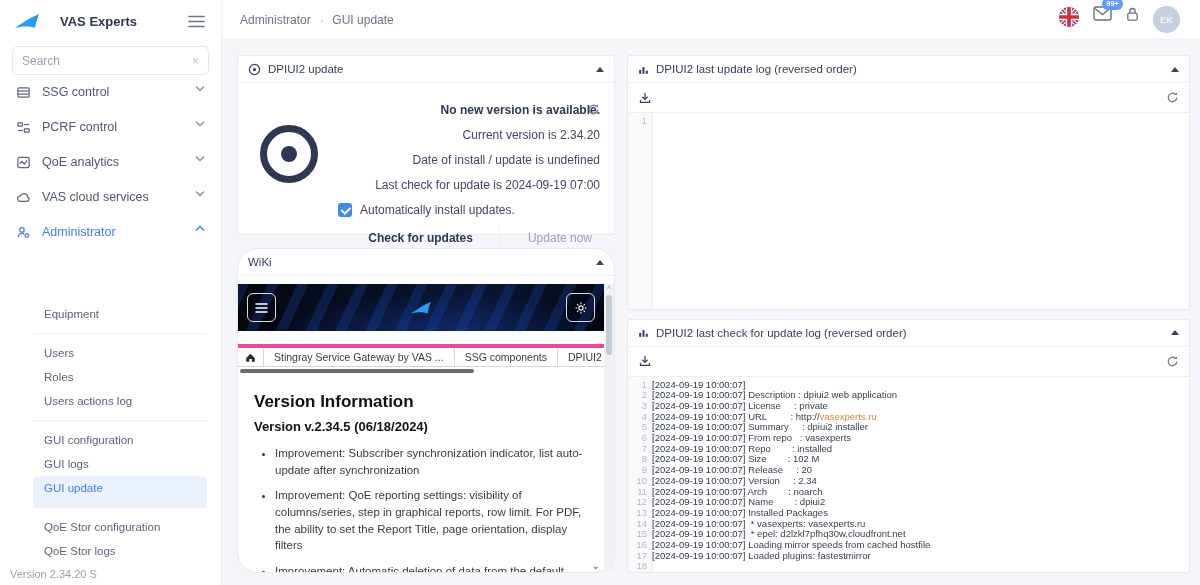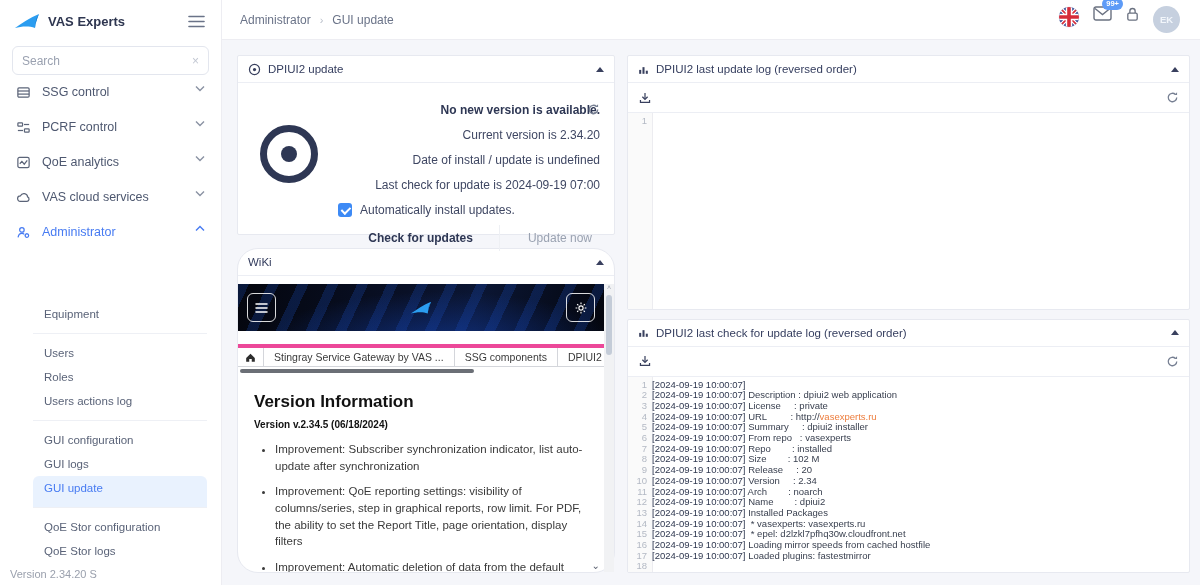--- a/index.html
+++ b/index.html
@@ -2,21 +2,21 @@
 <html><head>
 <meta charset="utf-8">
 <style>
   * { box-sizing: border-box; margin: 0; padding: 0; }
   html,body { width:1200px; height:585px; overflow:hidden; }
   body { font-family:"Liberation Sans",sans-serif; background:#fff; color:#3b4357; font-size:12px; }
   .app { display:flex; width:1200px; height:585px; }
 
   
   .sidebar { width:222px; min-width:222px; background:#fff; border-right:1px solid #ededf2; display:flex; flex-direction:column; height:100%; }
-  .brand-row { height:42px; min-height:42px; display:flex; align-items:center; padding:0 16px 0 14px; gap:8px; }
+  .brand-row { height:42px; min-height:42px; display:flex; align-items:center; padding:0 16px 0 14px; gap:20px; }
   .brand-name { font-weight:bold; font-size:13px; color:#2e3650; }
   .hamburger { margin-left:auto; cursor:pointer; display:flex; }
   .search-box { margin:4px 12px 10px; border:1px solid #e3e6ee; border-radius:6px; height:29px; display:flex; align-items:center; padding:0 9px; background:#fff; }
   .search-box input { border:none; outline:none; flex:1; font-size:12px; color:#5a6378; font-family:inherit; background:transparent; }
   .search-box input::placeholder { color:#9aa1b0; }
   .search-clear { color:#c2c7d2; font-size:12px; cursor:pointer; line-height:1; }
   .menu { padding:0 12px; }
   .menu-row { height:35px; display:flex; align-items:flex-start; gap:11px; font-size:12.5px; color:#4e5870; cursor:pointer; padding:0 4px; }
   .menu-row .mi { color:#5b6478; display:flex; }
   .menu-row .chev { margin-left:auto; color:#8a92a3; display:flex; }
@@ -75,21 +75,21 @@
        linear-gradient(100deg,#04060e 0%,#091026 45%,#0b1634 65%,#04060e 100%); }
   .banner-btn { width:29px; height:29px; border:1.5px solid rgba(255,255,255,.85); border-radius:6px; display:flex; align-items:center; justify-content:center; cursor:pointer; z-index:1; }
   .banner-logo { position:absolute; left:50%; top:50%; transform:translate(-50%,-50%); display:flex; }
   .wiki-tabs { display:flex; align-items:stretch; height:23px; margin-top:13px; border-top:4px solid #ec4899; border-bottom:1px solid #d4d6db; overflow:hidden; }
   .tab-home { width:26px; min-width:26px; display:flex; align-items:center; justify-content:center; border-right:1px solid #d4d6db; cursor:pointer; }
   .wiki-tab { display:flex; align-items:center; padding:0 10px; font-size:10.5px; color:#3a3a3a; border-right:1px solid #d4d6db; white-space:nowrap; overflow:hidden; cursor:pointer; }
   .wiki-hscroll { position:relative; height:5px; margin-top:2px; }
   .wiki-hscroll .thumb { position:absolute; left:2px; top:0; width:64%; height:4px; background:#6b6f76; border-radius:2px; cursor:pointer; }
   .wiki-article { padding:12px 14px 0 16px; color:#202122; }
   .wiki-article h1 { font-size:17px; font-weight:bold; color:#111; margin:6px 0 7px; }
-  .wiki-article h2 { font-size:10px; font-weight:bold; color:#111; margin:0 0 11px; }
+  .wiki-article h2 { font-size:13px; font-weight:bold; color:#111; margin:0 0 11px; }
   .wiki-article ul { padding-left:21px; }
   .wiki-article li { font-size:11.5px; color:#3a3a3a; line-height:1.45; margin-bottom:9px; }
   .abbr-dotted { border-bottom:1px dotted #666; }
   .wiki-scroll-v { position:absolute; right:0; top:8px; bottom:0; width:10px; background:#f1f2f4; }
   .wiki-scroll-v .vthumb { position:absolute; top:11px; left:2px; width:6px; height:60px; background:#c4ccd8; border-radius:3px; cursor:pointer; }
   .wiki-scroll-v .varrow { position:absolute; top:0; left:0; right:0; text-align:center; font-size:7px; color:#9aa2af; }
   .wiki-downchev { position:absolute; right:14px; bottom:1px; color:#5a6070; font-size:10px; }
 
   
   .log-panel { flex:1; }

